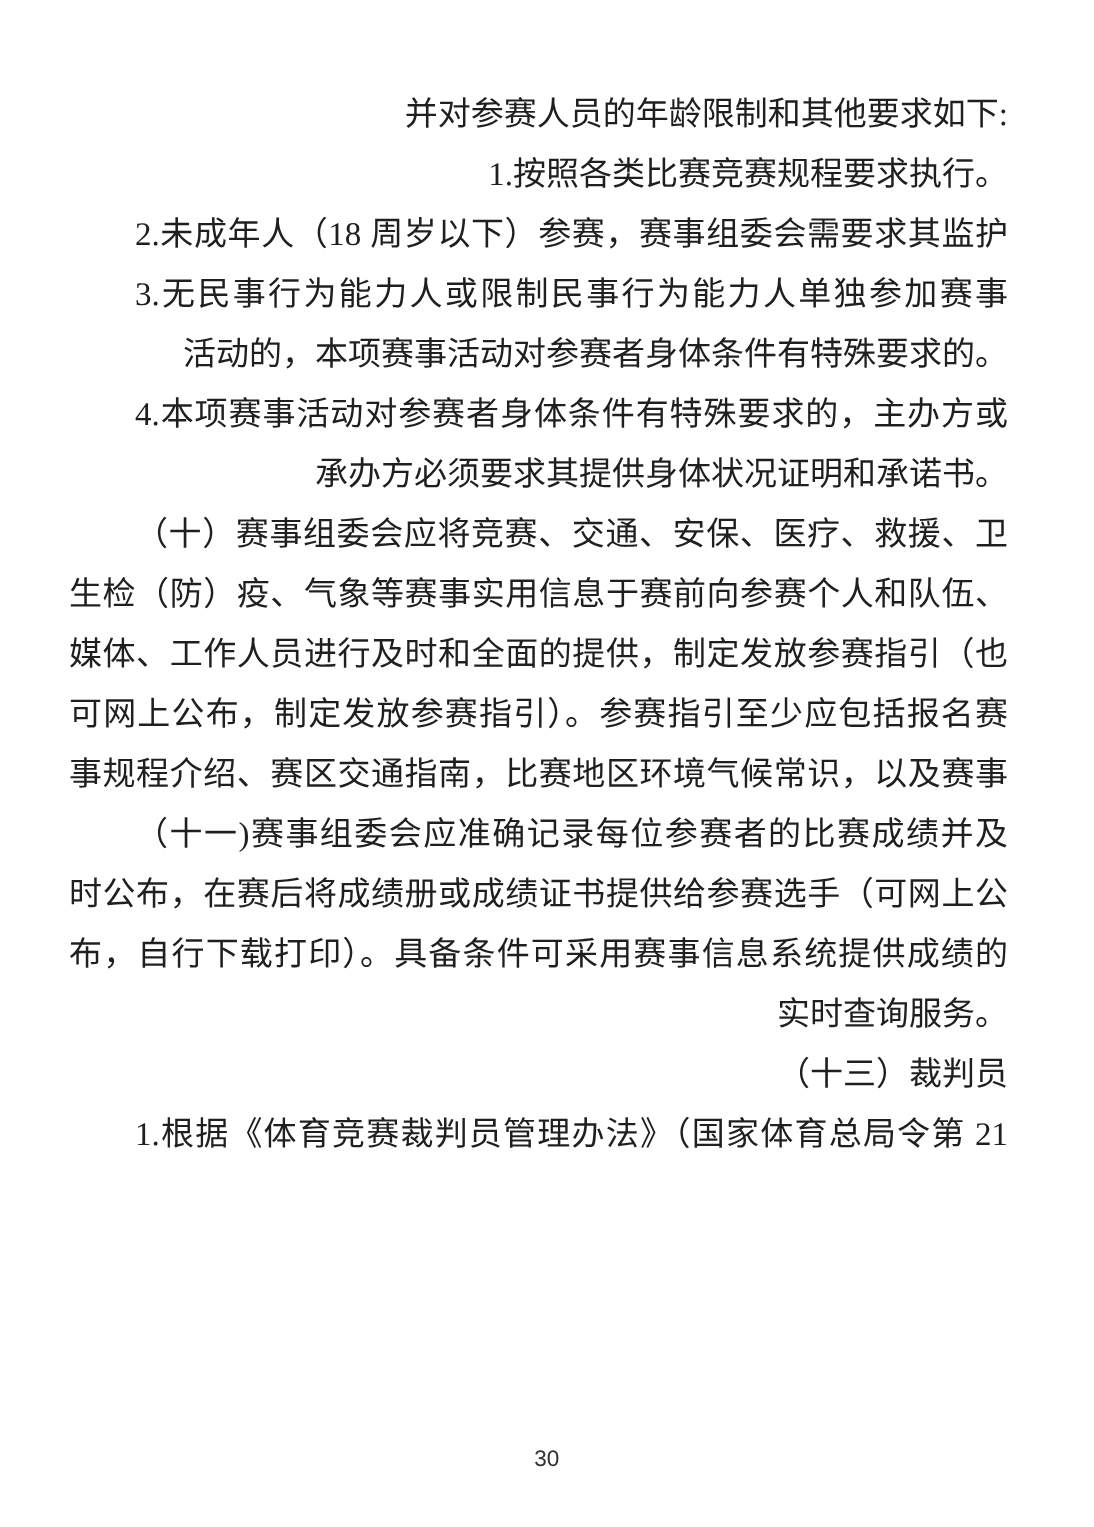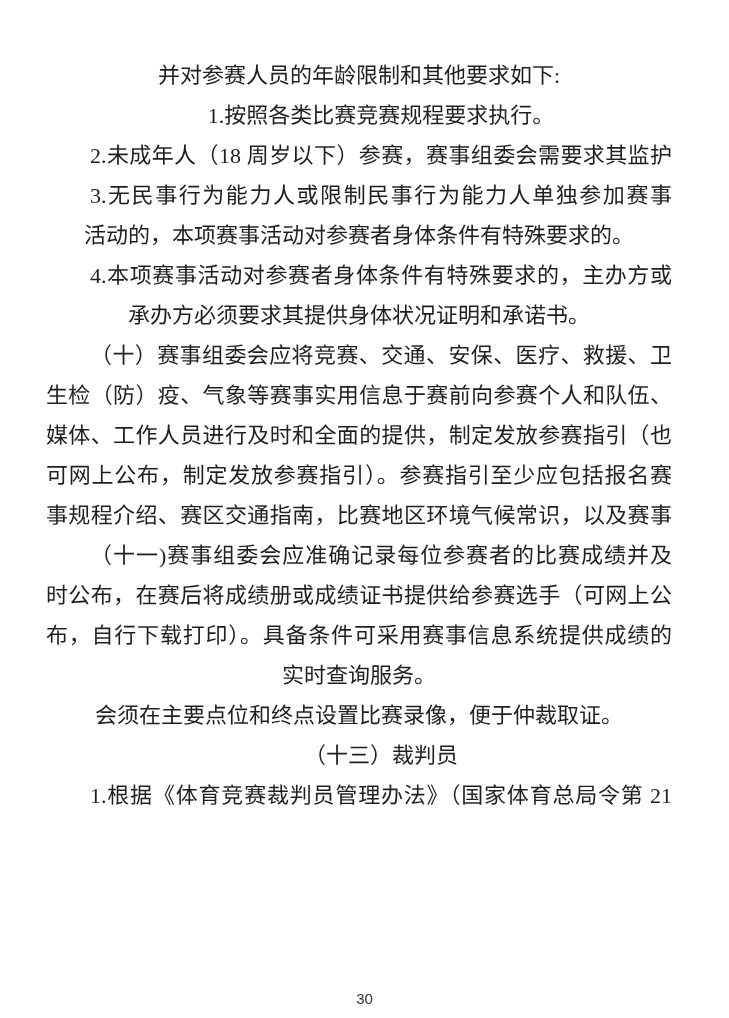--- a/index.html
+++ b/index.html
@@ -20,36 +20,35 @@
     left: 46px;
     top: 56px;
     width: 626px;
     color: #1f1f1f;
     font-size: 22px;
   }
   .line {
     height: 40px;
     line-height: 40px;
     white-space: normal;
-    text-align: center;
+    text-align: right;
   }
   
   .line.ind { text-indent: 2em; }
   
   .line.j {
     text-align: justify;
     text-align-last: justify;
   }
   .footer {
     position: absolute;
     left: 0;
     top: 964px;
     width: 729px;
     text-align: center;
-    margin-top: 26px;
   }
   .page-number {
     font-family: "Liberation Sans", "DejaVu Sans", sans-serif;
     font-size: 15px;
     color: #333333;
   }
 </style>
 </head>
 <body>
 
@@ -65,21 +64,20 @@
     <div class="line">承办方必须要求其提供身体状况证明和承诺书。</div>
     <div class="line ind j">（十）赛事组委会应将竞赛、交通、安保、医疗、救援、卫</div>
     <div class="line j">生检（防）疫、气象等赛事实用信息于赛前向参赛个人和队伍、</div>
     <div class="line j">媒体、工作人员进行及时和全面的提供，制定发放参赛指引（也</div>
     <div class="line j">可网上公布，制定发放参赛指引）。参赛指引至少应包括报名赛</div>
     <div class="line j">事规程介绍、赛区交通指南，比赛地区环境气候常识，以及赛事</div>
     <div class="line ind j">（十一)赛事组委会应准确记录每位参赛者的比赛成绩并及</div>
     <div class="line j">时公布，在赛后将成绩册或成绩证书提供给参赛选手（可网上公</div>
     <div class="line j">布，自行下载打印）。具备条件可采用赛事信息系统提供成绩的</div>
     <div class="line">实时查询服务。</div>
-    <div class="line">会须在主要点位和终点设置比赛录像，便于仲裁取证。</div>
     <div class="line ind">（十三）裁判员</div>
     <div class="line ind j">1.根据《体育竞赛裁判员管理办法》（国家体育总局令第 21</div>
   </div>
 
   <div class="footer">
     <span class="page-number">30</span>
   </div>
 
 </div>
 

